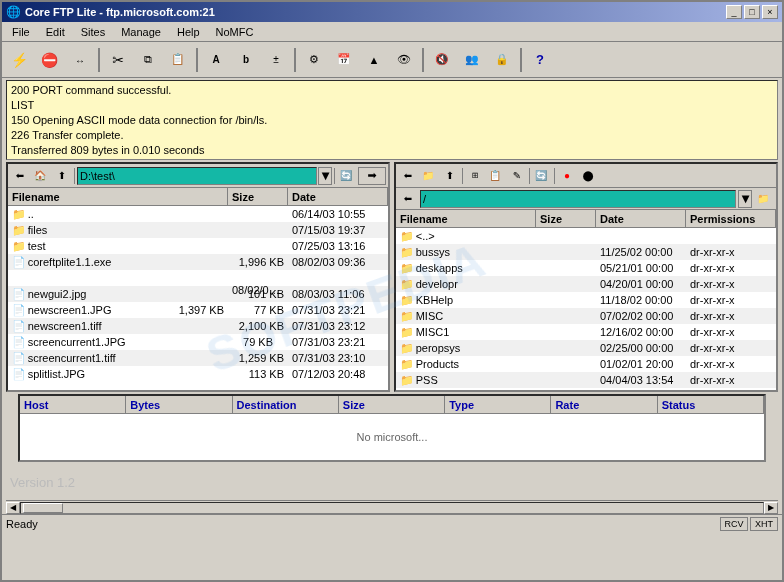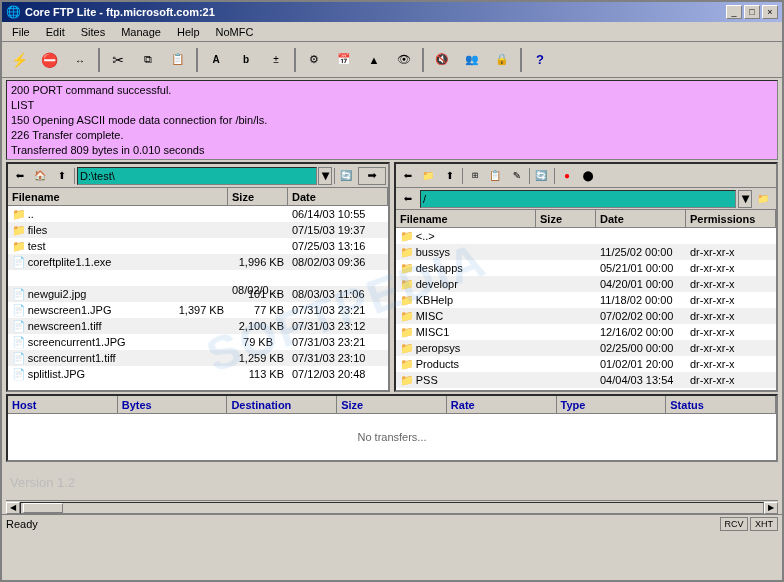--- a/index.html
+++ b/index.html
@@ -71,21 +71,21 @@
       display: flex; align-items: center; justify-content: center;
       font-size: 14px;
     }
     .toolbar-separator {
       width: 2px; height: 24px;
       background: #808080;
       margin: 0 2px;
     }
     
     .log-area {
-      background: #f0abfc;
+      background: #fef9c3;
       height: 80px;
       margin: 2px 4px;
       border: 1px inset #808080;
       padding: 2px 4px;
       font-size: 11px;
       overflow-y: auto;
       position: relative;
     }
     .log-text { line-height: 15px; color: #000; }
     
@@ -190,21 +190,21 @@
     .file-cell {
       padding: 0 4px;
       font-size: 11px;
       white-space: nowrap;
       overflow: hidden;
       text-overflow: ellipsis;
     }
     
     .transfer-area {
       height: 68px;
-      margin: 2px 4px;
+      margin: 2px 16px;
       border: 2px inset #808080;
       background: white;
       display: flex;
       flex-direction: column;
     }
     .transfer-header {
       display: grid;
       grid-template-columns: 1fr 1fr 1fr 1fr 1fr 1fr 1fr;
       height: 18px;
       background: #d4d0c8;
@@ -525,26 +525,26 @@
       </div>
   </div>
 </div>
 
 <div class="transfer-area">
   <div class="transfer-header">
     <div class="transfer-col-header" style="color:#00a;">Host</div>
     <div class="transfer-col-header" style="color:#00a;">Bytes</div>
     <div class="transfer-col-header" style="color:#00a;">Destination</div>
     <div class="transfer-col-header" style="color:#00a;">Size</div>
+    <div class="transfer-col-header" style="color:#00a;">Type</div>
     <div class="transfer-col-header" style="color:#00a;">Rate</div>
-    <div class="transfer-col-header" style="color:#00a;">Type</div>
     <div class="transfer-col-header" style="color:#00a;">Status</div>
   </div>
   <div class="transfer-body">
-    <span>No transfers...</span>
+    <span>No microsoft...</span>
   </div>
 </div>
 
 <div style="display:flex; align-items:center; height:36px; padding:0 8px;">
   <span style="font-size:13px; color:#bbb;">Version 1.2</span>
 </div>
 
 <div class="bottom-scrollbar">
   <button class="scrollbar-btn">◀</button>
   <div class="scrollbar-track">

